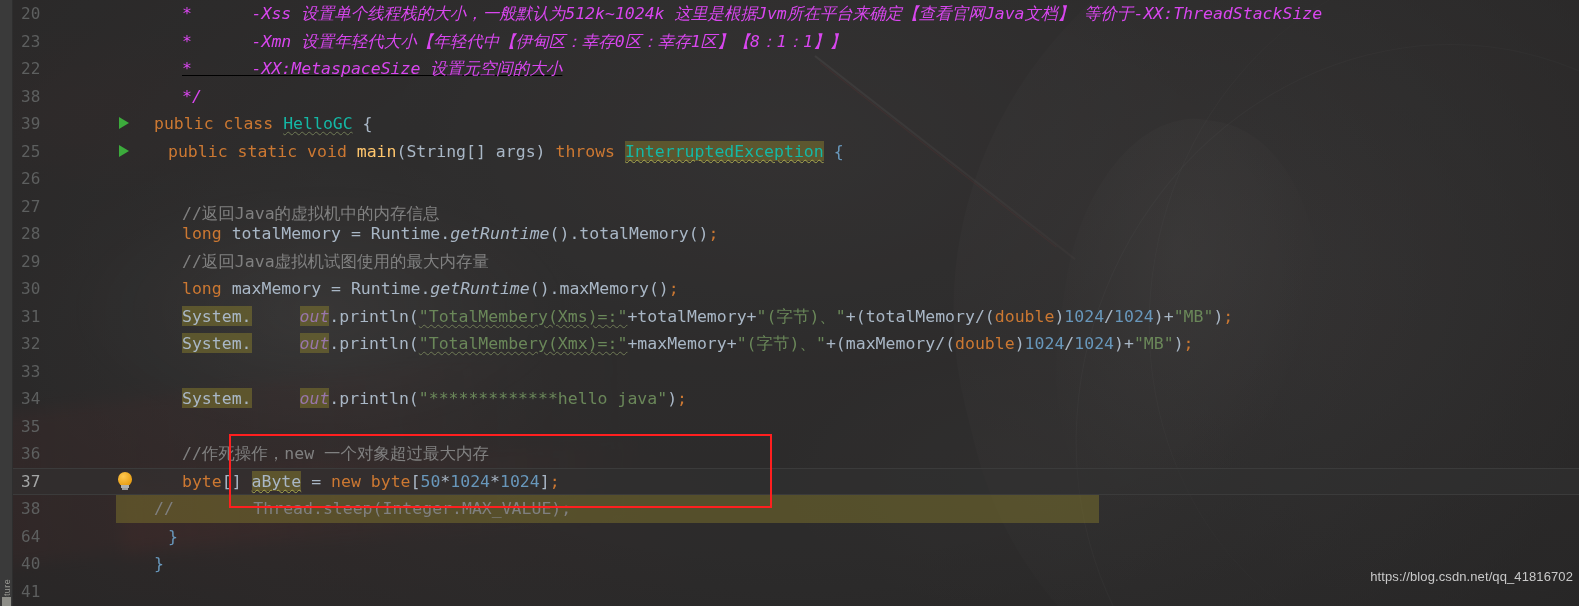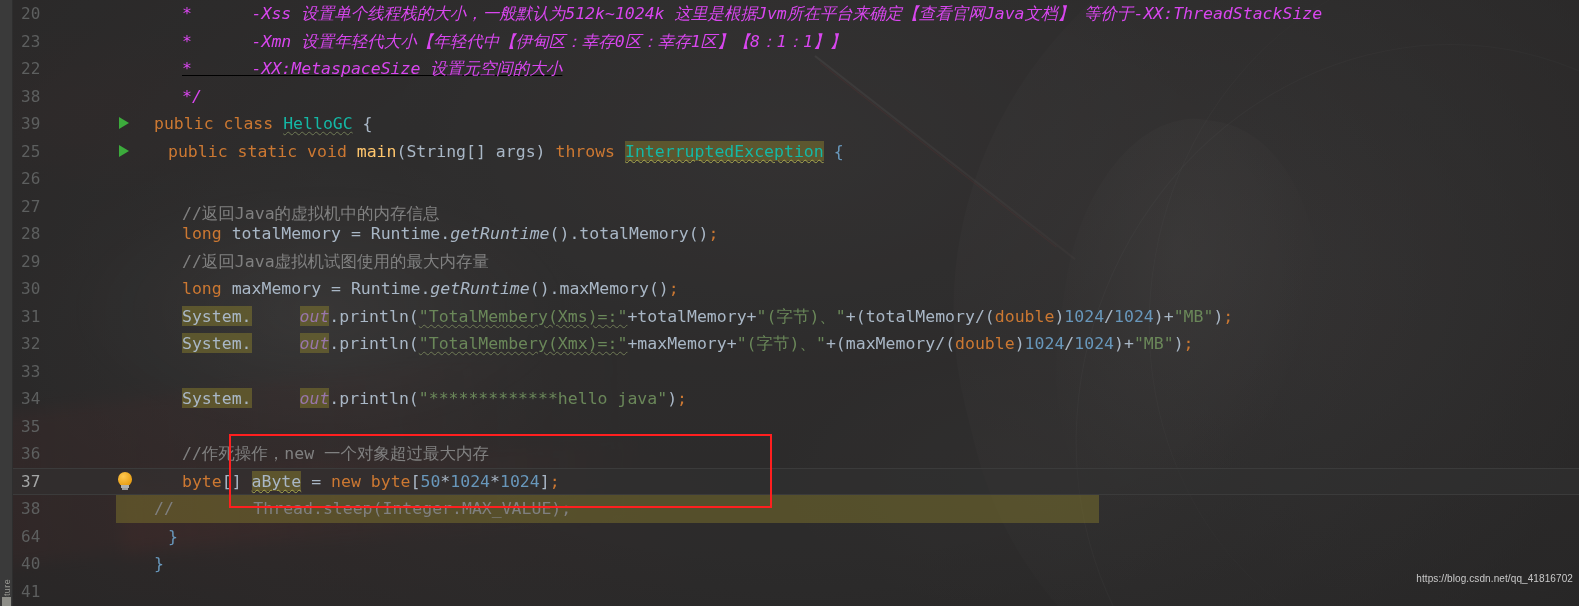--- a/index.html
+++ b/index.html
@@ -223,21 +223,21 @@
     border: 2.5px solid #ff1f1f;
     z-index: 9;
     pointer-events: none;
   }
 
   
   #watermark {
     position: absolute; right: 6px; bottom: 22px;
     z-index: 10;
     font-family: "Liberation Sans", sans-serif;
-    font-size: 10px;
+    font-size: 13px;
     color: #c9c9c9;
     letter-spacing: .1px;
   }
 </style>
 </head>
 <body>
 
 <div id="app">
 
   <div id="bg-art">

